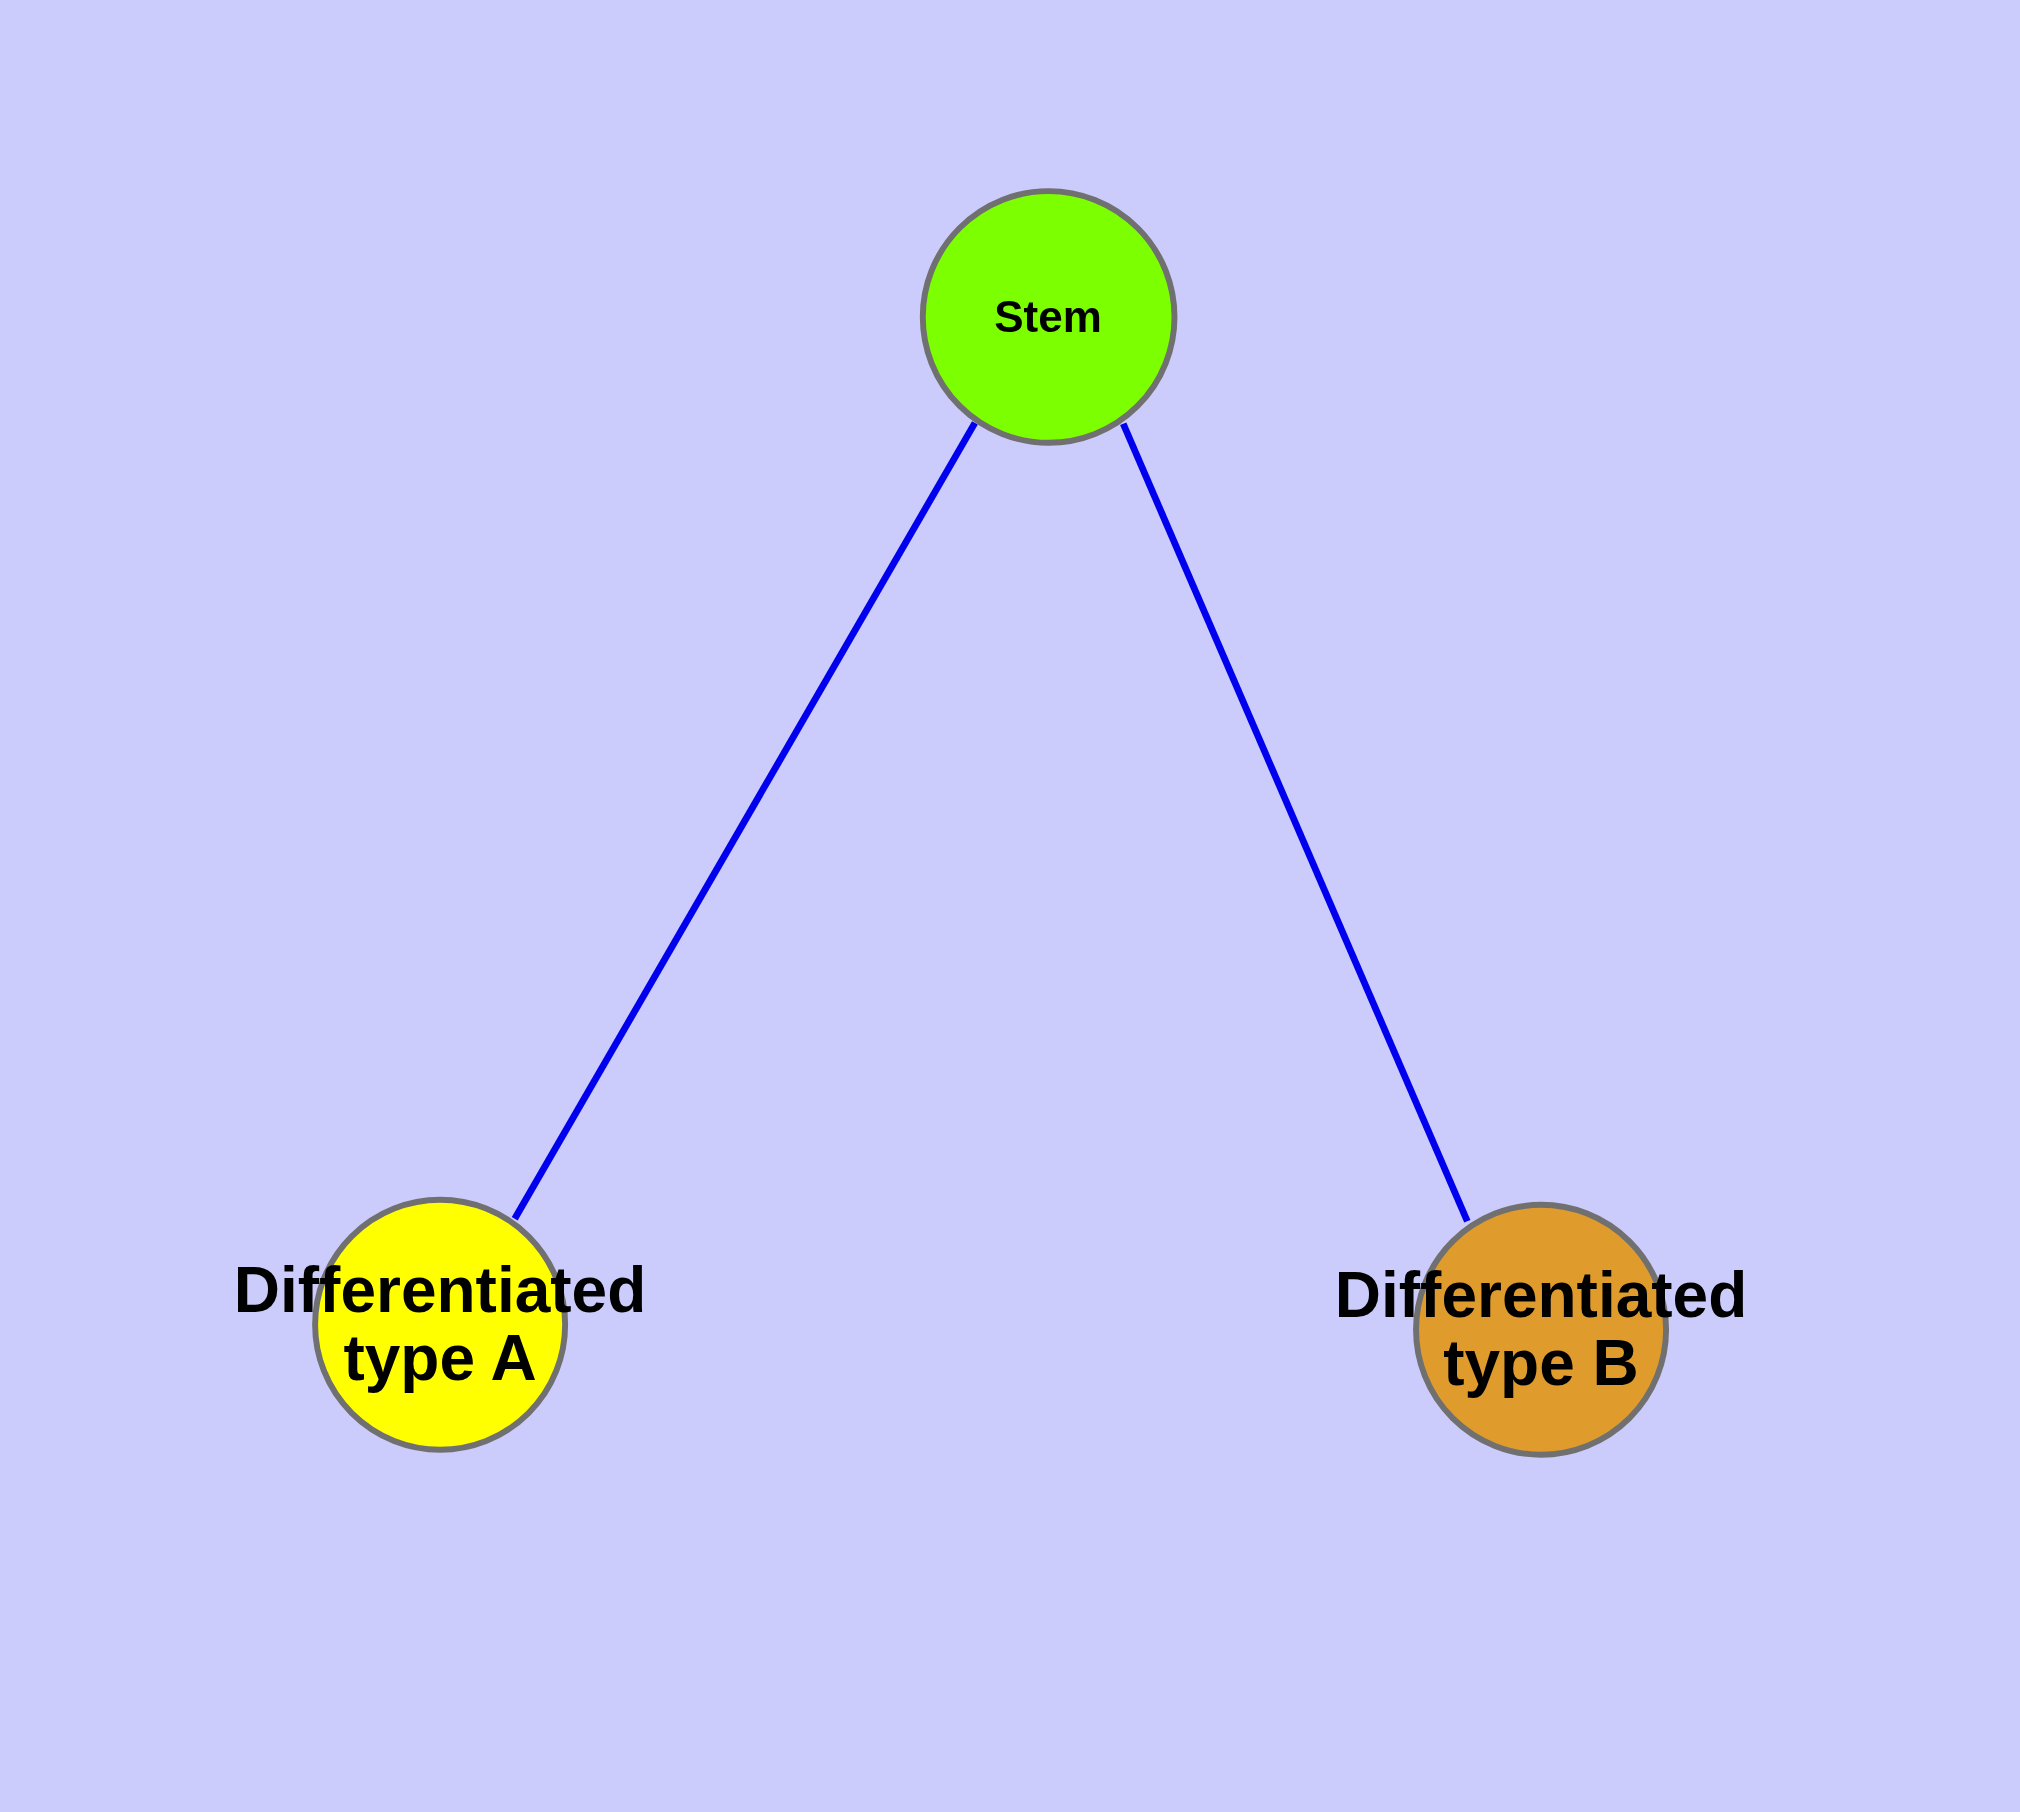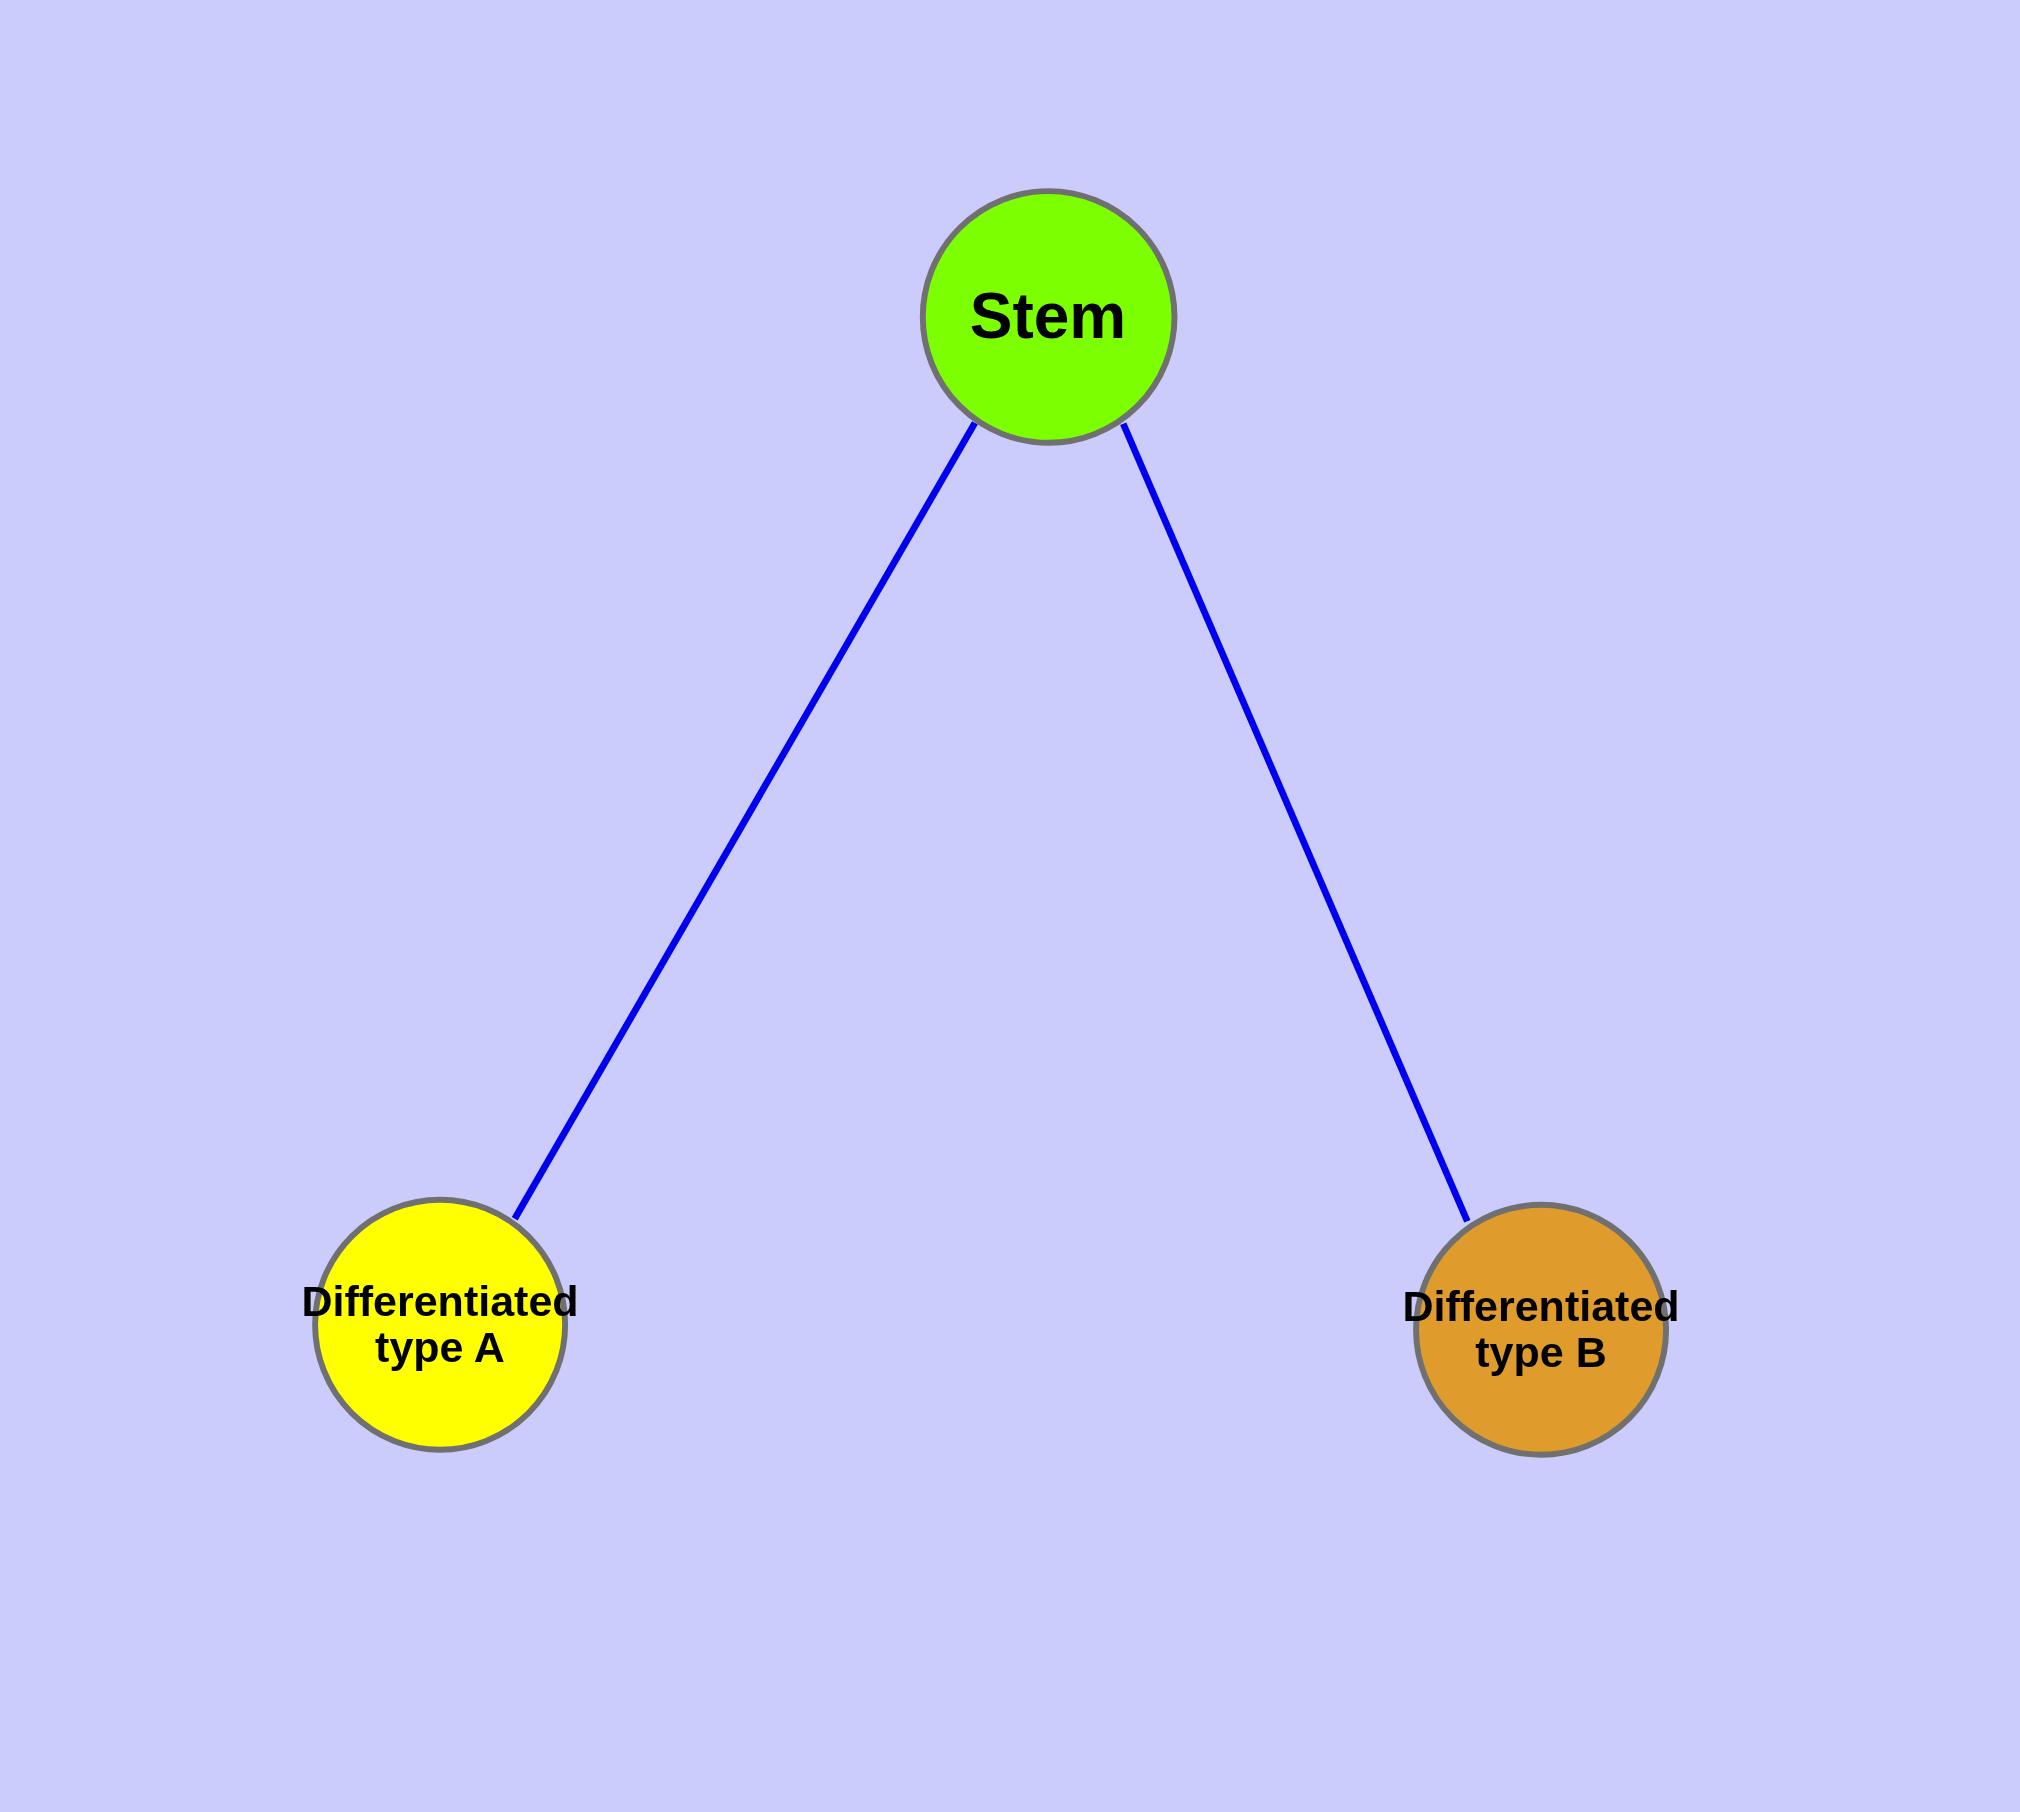--- a/index.html
+++ b/index.html
@@ -31,24 +31,24 @@
     color: #000000;
     font-family: "Liberation Sans", sans-serif;
     font-weight: bold;
     text-align: center;
     white-space: pre;
     line-height: 1.06;
     pointer-events: none;
     transform: translate(-50%, -50%);
   }
   .node-label.stem-label {
-    font-size: 64px;
+    font-size: 44px;
   }
   .node-label.diff-label {
-    font-size: 43px;
+    font-size: 64px;
   }
 </style>
 </head>
 <body>
 
 <div id="graph-canvas" style="background: rgb(204, 204, 252);">
 
   <svg id="graph-svg" viewBox="0 0 2384 2138">
     <g>
       <line class="graph-edge" x1="1150" y1="499" x2="607" y2="1438" stroke="#0000ee" stroke-width="8" stroke-linecap="butt"></line>

